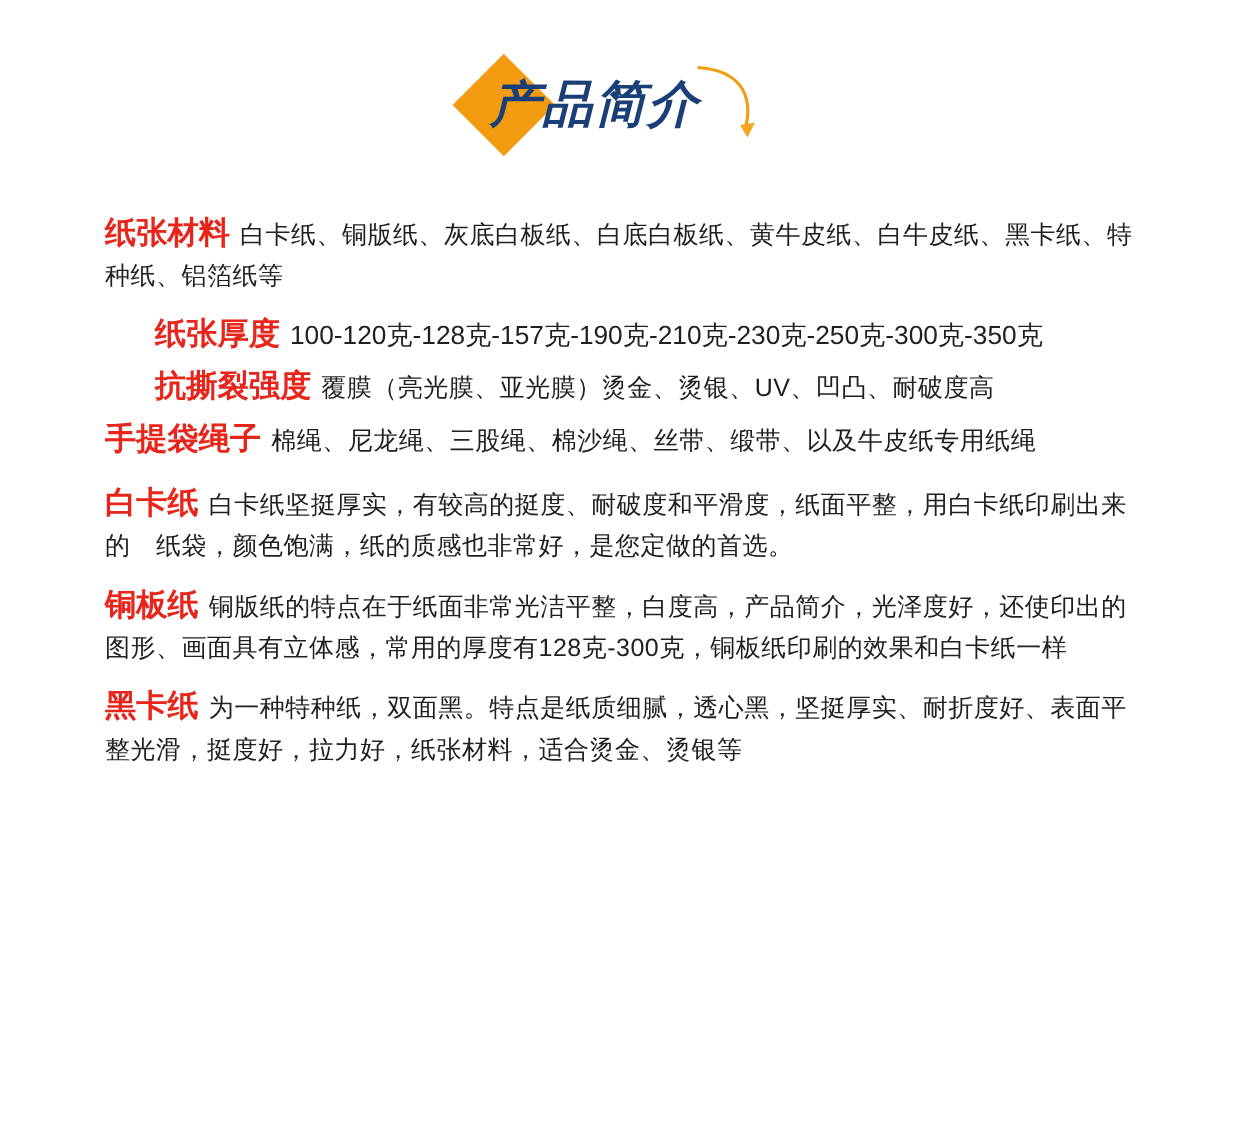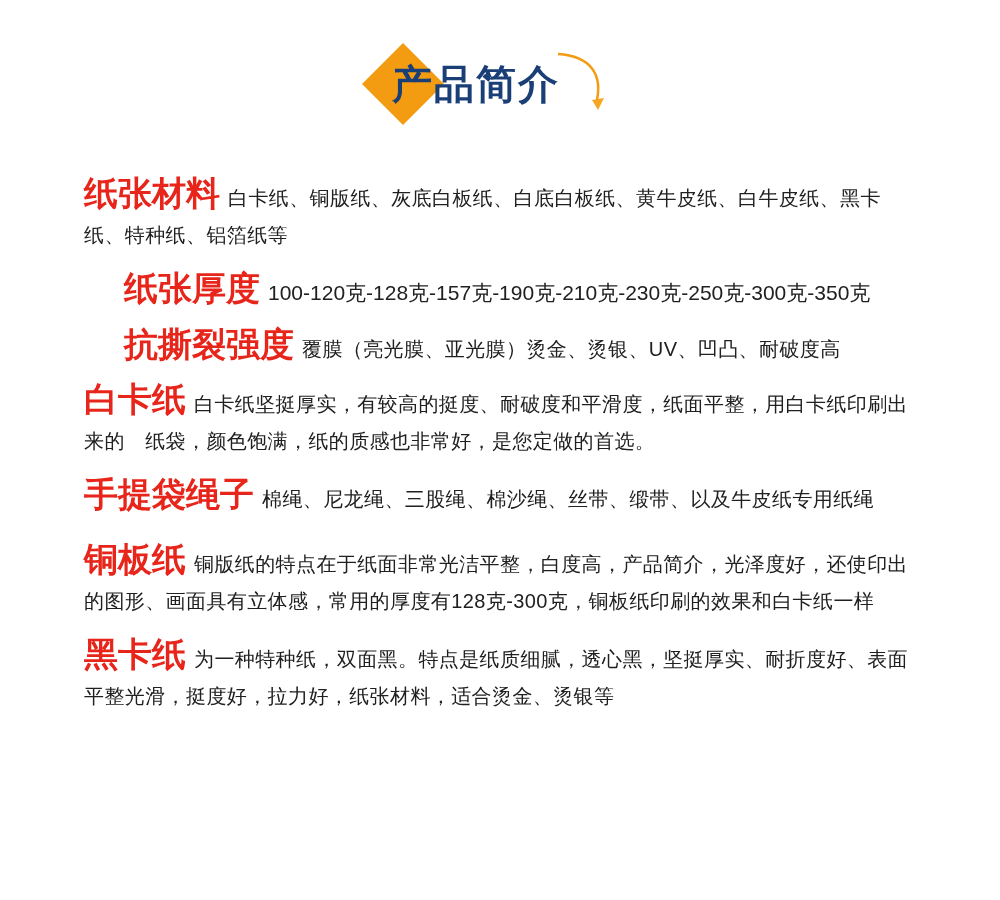--- a/index.html
+++ b/index.html
@@ -37,20 +37,21 @@
     margin-right: -40px;
   }
   .header-title {
     position: relative;
     z-index: 3;
     font-size: 40px;
     font-weight: bold;
     color: #1a3f77;
     letter-spacing: 2px;
     line-height: 1;
+    font-style: italic;
   }
   .swoosh {
     position: relative;
     width: 70px;
     height: 64px;
     margin-left: -4px;
     flex: none;
   }
   .swoosh svg {
     position: absolute;
@@ -66,23 +67,24 @@
     margin-bottom: 13px;
     line-height: 1.52;
   }
   .entry.tight {
     margin-bottom: 4px;
     margin-left: 40px;
   }
   .label {
     color: #e8251a;
     font-weight: bold;
-    font-size: 34px;
+    font-size: 25px;
     margin-right: 8px;
     white-space: nowrap;
+    font-family: Liberation Serif, serif;
   }
   .body-text {
     color: #202020;
     font-size: 20px;
     letter-spacing: 0.4px;
   }
   .body-text.thickness {
     font-size: 21px;
     letter-spacing: 0px;
   }
@@ -111,25 +113,25 @@
 
   <div class="entry tight">
     <span class="label">纸张厚度</span><span class="body-text thickness">100-120克-128克-157克-190克-210克-230克-250克-300克-350克</span>
   </div>
 
   <div class="entry tight">
     <span class="label">抗撕裂强度</span><span class="body-text">覆膜（亮光膜、亚光膜）烫金、烫银、UV、凹凸、耐破度高</span>
   </div>
 
   <div class="entry">
-    <span class="label">白卡纸</span><span class="body-text">白卡纸坚挺厚实，有较高的挺度、耐破度和平滑度，纸面平整，用白卡纸印刷出来的　纸袋，颜色饱满，纸的质感也非常好，是您定做的首选。</span>
+    <span class="label">手提袋绳子</span><span class="body-text">棉绳、尼龙绳、三股绳、棉沙绳、丝带、缎带、以及牛皮纸专用纸绳</span>
   </div>
 
   <div class="entry">
-    <span class="label">手提袋绳子</span><span class="body-text">棉绳、尼龙绳、三股绳、棉沙绳、丝带、缎带、以及牛皮纸专用纸绳</span>
+    <span class="label">白卡纸</span><span class="body-text">白卡纸坚挺厚实，有较高的挺度、耐破度和平滑度，纸面平整，用白卡纸印刷出来的　纸袋，颜色饱满，纸的质感也非常好，是您定做的首选。</span>
   </div>
 
   <div class="entry">
     <span class="label">铜板纸</span><span class="body-text">铜版纸的特点在于纸面非常光洁平整，白度高，产品简介，光泽度好，还使印出的图形、画面具有立体感，常用的厚度有128克-300克，铜板纸印刷的效果和白卡纸一样</span>
   </div>
 
 
 
   <div class="entry">
     <span class="label">黑卡纸</span><span class="body-text">为一种特种纸，双面黑。特点是纸质细腻，透心黑，坚挺厚实、耐折度好、表面平整光滑，挺度好，拉力好，纸张材料，适合烫金、烫银等</span>

